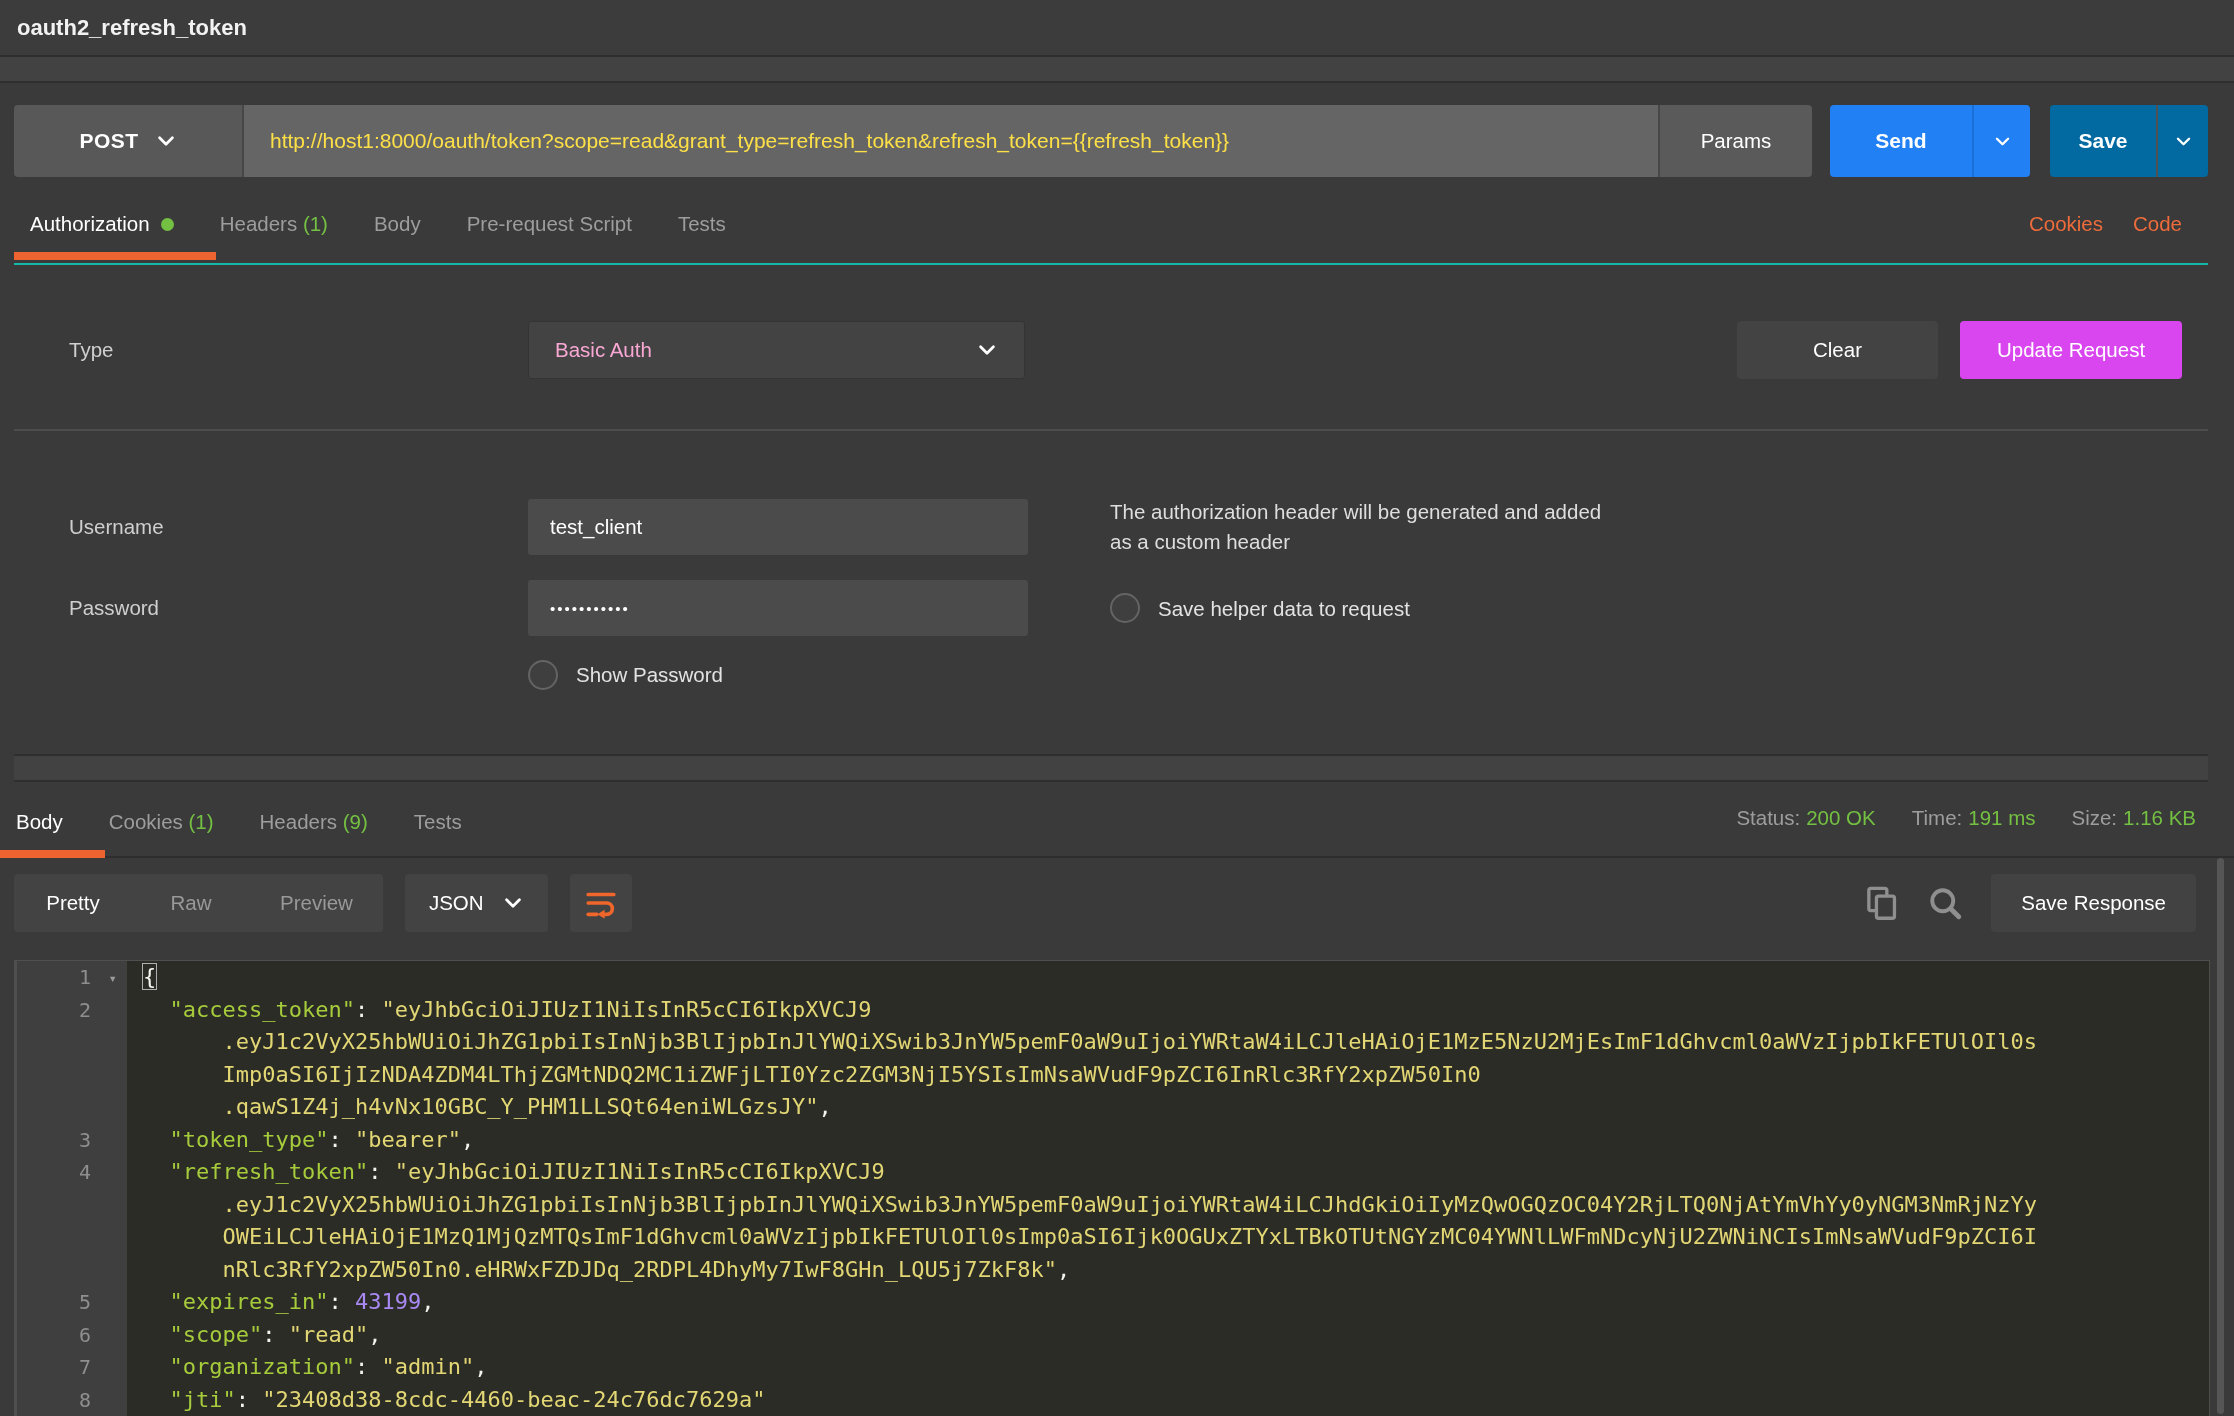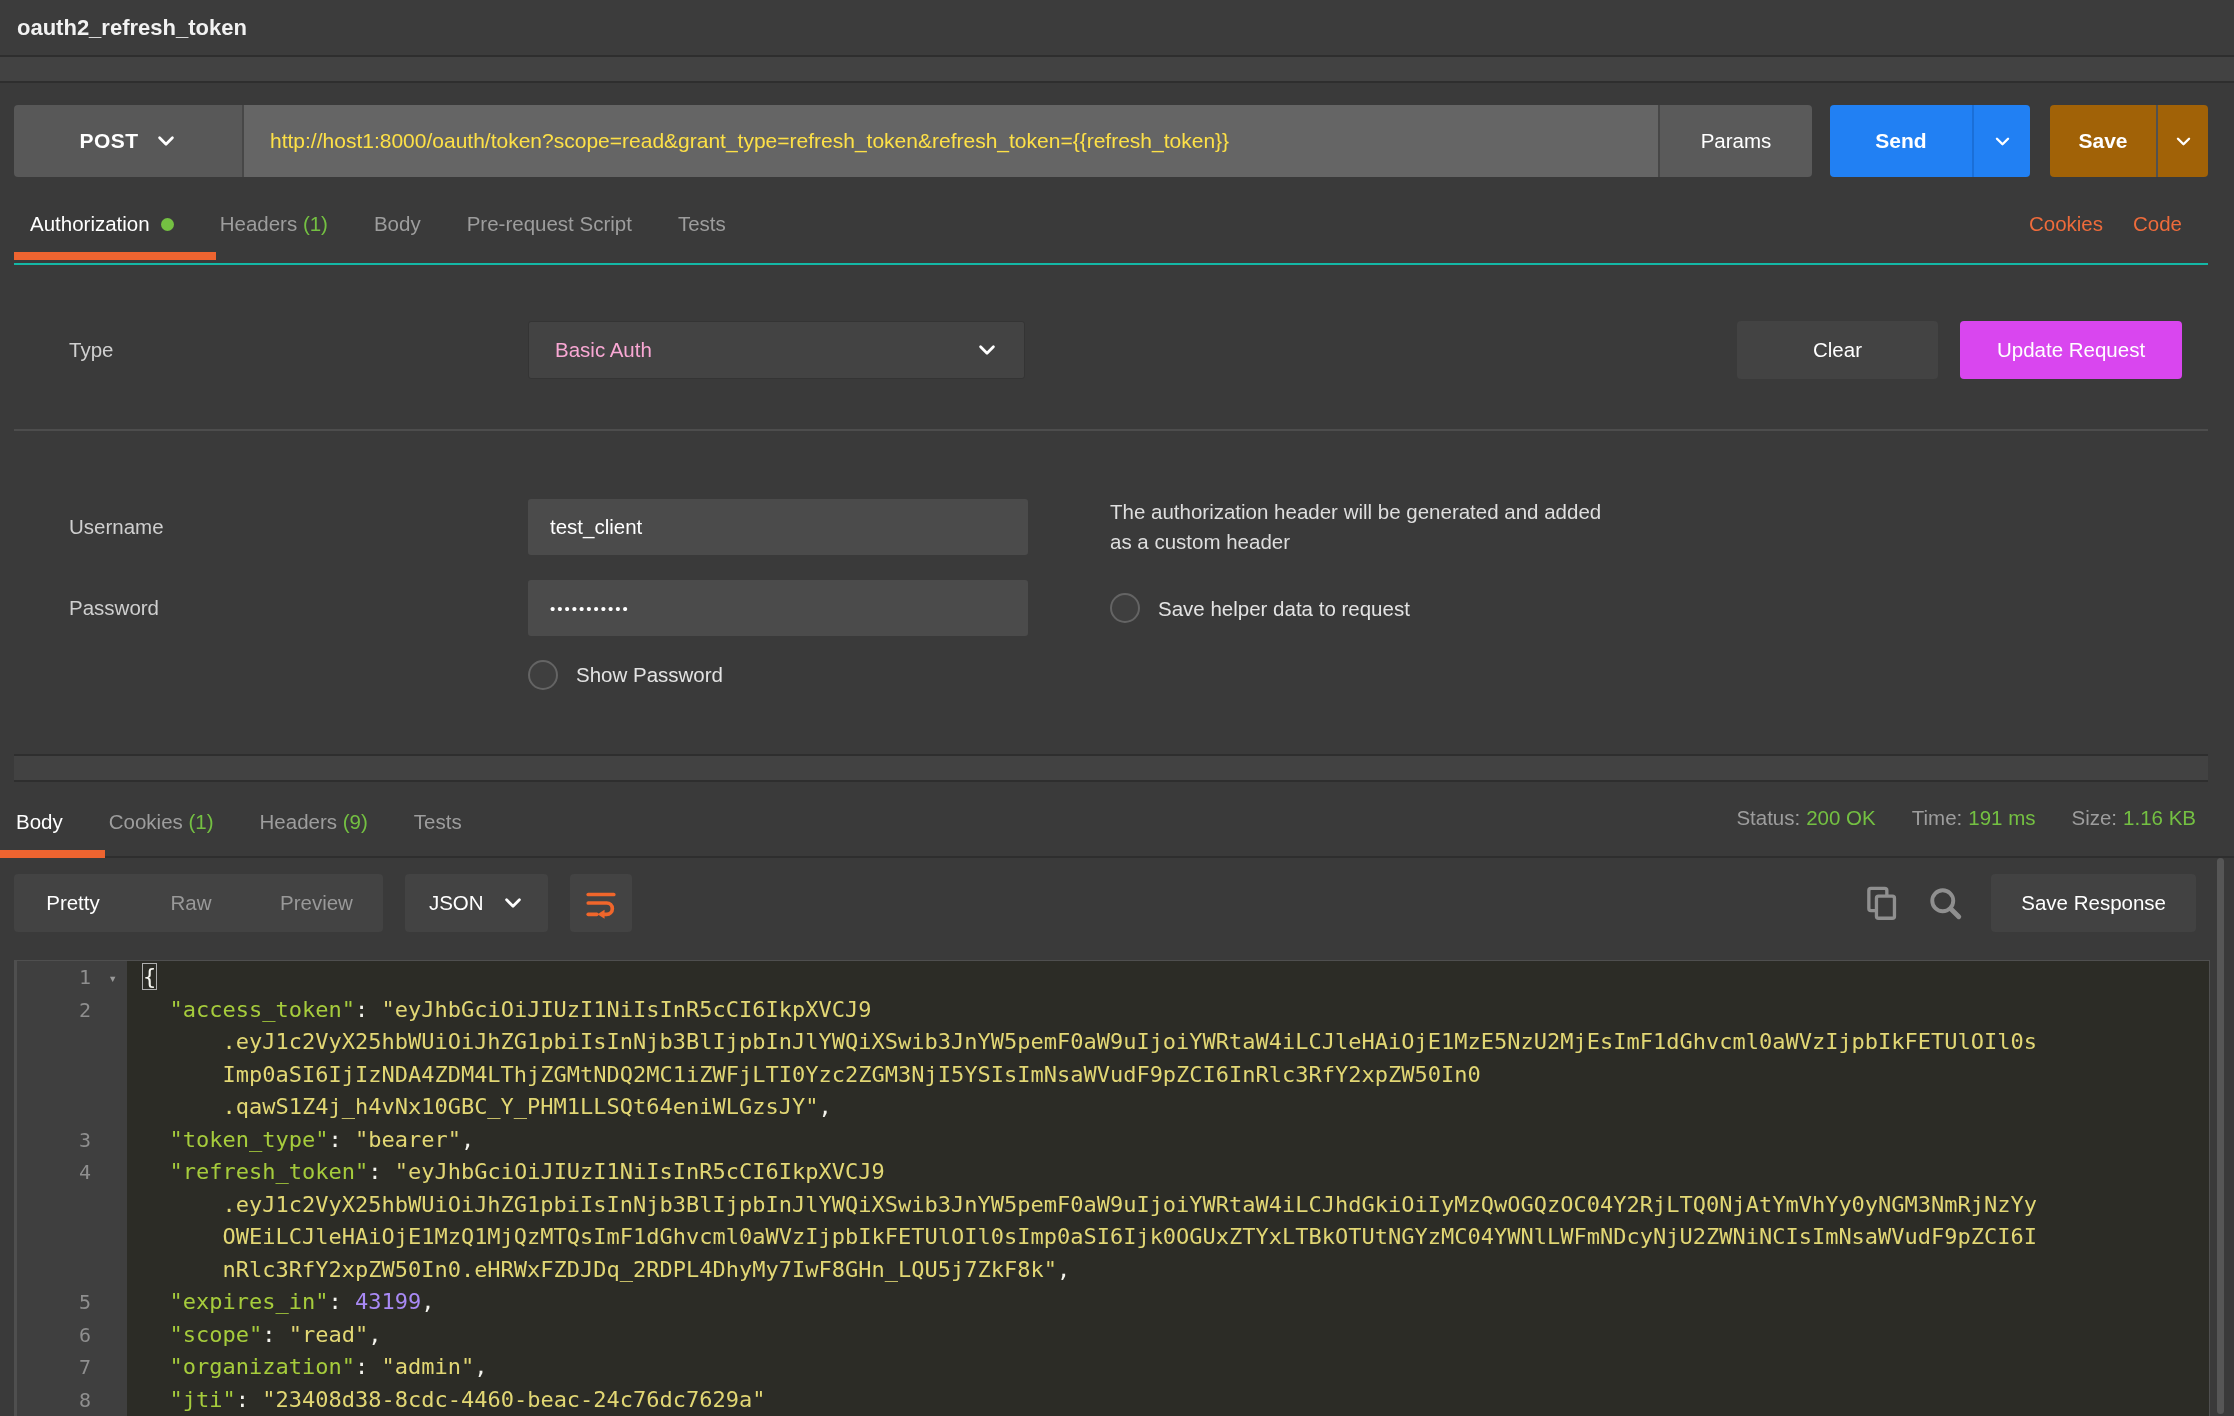--- a/index.html
+++ b/index.html
@@ -25,21 +25,21 @@
   .method-label { font-size:21px; font-weight:bold; color:#fff; letter-spacing:.5px; }
   .url-field { flex:1; background:#656565; display:flex; align-items:center;
     padding:0 26px; font-size:21px; color:#fde047; border-right:2px solid #474747; white-space:nowrap; overflow:hidden; }
   .params-btn { width:152px; background:#5a5a5a; display:flex; align-items:center;
     justify-content:center; font-size:20.5px; color:#fff; cursor:pointer; }
   .split-btn { display:flex; border-radius:4px; overflow:hidden; }
   .send-btn { width:200px; background:#2180f3; margin-right:20px; }
   .send-main { flex:1; display:flex; align-items:center; justify-content:center;
     font-size:21px; font-weight:bold; color:#fff; }
   .send-caret { width:58px; border-left:2px solid #1a6fd8; display:flex; align-items:center; justify-content:center; }
-  .save-btn { width:158px; background:#a16207; }
+  .save-btn { width:158px; background:#0369a1; }
   .save-main { flex:1; display:flex; align-items:center; justify-content:center;
     font-size:21px; font-weight:bold; color:#fff; }
   .save-caret { width:52px; border-left:2px solid #515151; display:flex; align-items:center; justify-content:center; }
   .chev { width:22px; height:22px; stroke:#fff; stroke-width:3; fill:none; }
   .chev-sm { width:19px; height:19px; stroke:#fff; stroke-width:3; fill:none; }
 
   
   .req-tabs { display:flex; align-items:center; margin-top:30px; height:58px;
     border-bottom:2px solid #14b8a6; }
   .tab { position:relative; font-size:20.5px; color:#9d9d9d; padding-bottom:22px;

